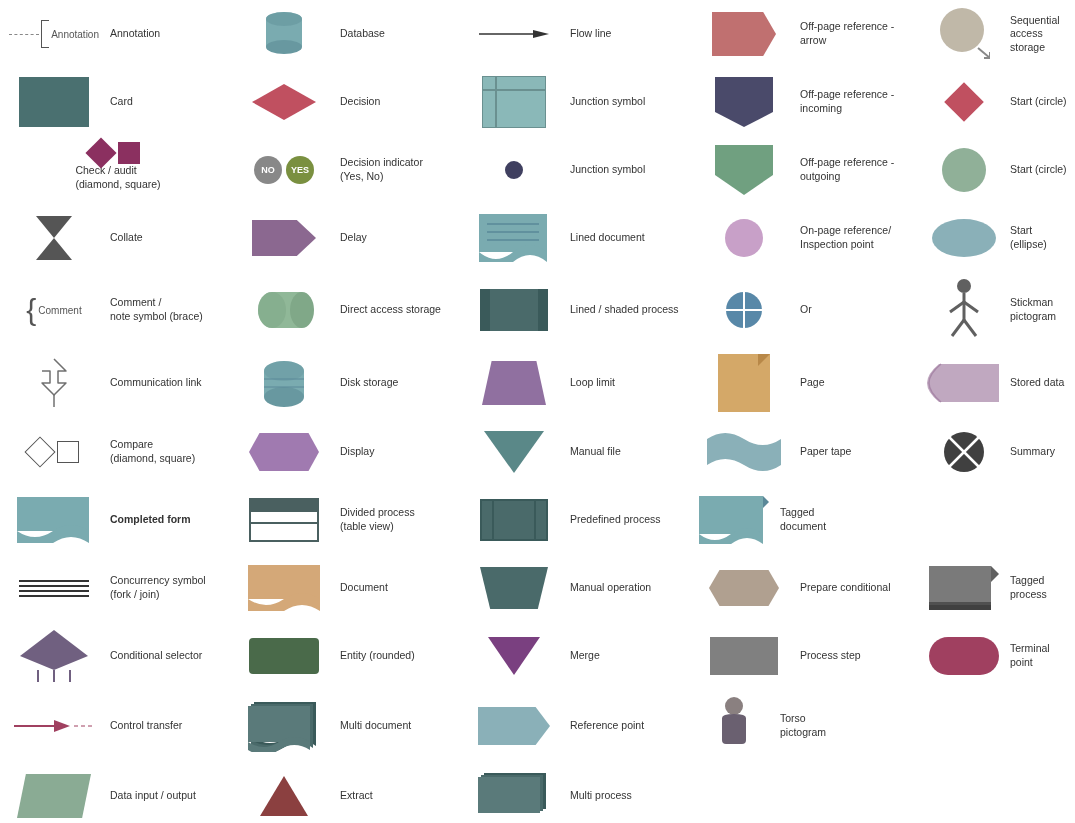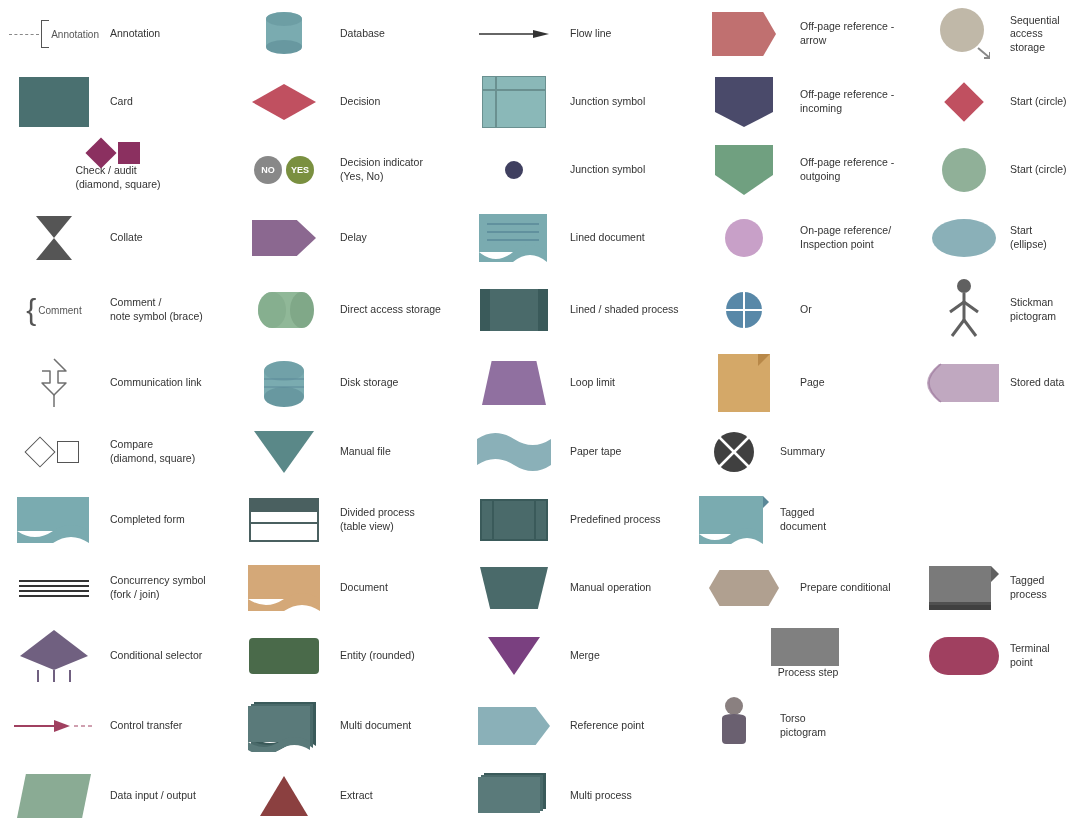--- a/index.html
+++ b/index.html
@@ -642,20 +642,26 @@
     <div class="shape-area">
       <div class="shape-compare">
         <div class="diamond-outline"></div>
         <div class="square-outline"></div>
       </div>
     </div>
     <div class="label">Compare<br>(diamond, square)</div>
   </div>
   <div class="cell" style="width:230px;">
     <div class="shape-area">
+      <div class="shape-display"></div>
+    </div>
+    <div class="label">Display</div>
+  </div>
+  <div class="cell" style="width:230px;">
+    <div class="shape-area">
       <div class="shape-manual-file"></div>
     </div>
     <div class="label">Manual file</div>
   </div>
   <div class="cell" style="width:230px;">
     <div class="shape-area">
       <svg class="pt-svg" viewBox="0 0 74 42">
         <path d="M0,8 Q18,-4 37,8 Q56,20 74,8 L74,34 Q56,46 37,34 Q18,22 0,34 Z" fill="#8ab0b8"></path>
       </svg>
     </div>
@@ -668,21 +674,21 @@
         <line x1="4" y1="4" x2="40" y2="40" stroke="#fff" stroke-width="2.5"></line>
         <line x1="40" y1="4" x2="4" y2="40" stroke="#fff" stroke-width="2.5"></line>
         <circle cx="22" cy="22" r="20" fill="none" stroke="#404040" stroke-width="0"></circle>
       </svg>
     </div>
     <div class="label">Summary</div>
   </div>
 </div>
 
 <div style="display:flex; align-items:center;">
-  <div class="cell" style="width:230px;">
+  <div class="cell" style="width:230px;font-weight:bold;">
     <div class="shape-area">
       <svg class="cf-svg" viewBox="0 0 74 46">
         <rect x="0" y="0" width="72" height="34" fill="#7aabb0"></rect>
         <path d="M0,34 Q18,46 36,34 Q54,22 72,34 L72,46 Q54,34 36,46 Q18,58 0,46 Z" fill="#7aabb0"></path>
       </svg>
     </div>
     <div class="label">Completed form</div>
   </div>
   <div class="cell" style="width:230px;">
     <div class="shape-area">
@@ -778,21 +784,21 @@
       <div class="shape-entity"></div>
     </div>
     <div class="label">Entity (rounded)</div>
   </div>
   <div class="cell" style="width:230px;">
     <div class="shape-area">
       <div class="shape-merge"></div>
     </div>
     <div class="label">Merge</div>
   </div>
-  <div class="cell" style="width:230px;flex-direction:column;">
+  <div class="cell" style="width:230px;">
     <div class="shape-area">
       <div class="shape-process-step"></div>
     </div>
     <div class="label">Process step</div>
   </div>
   <div class="cell" style="width:155px;">
     <div class="shape-area" style="width:70px;">
       <div class="shape-terminal"></div>
     </div>
     <div class="label">Terminal point</div>

